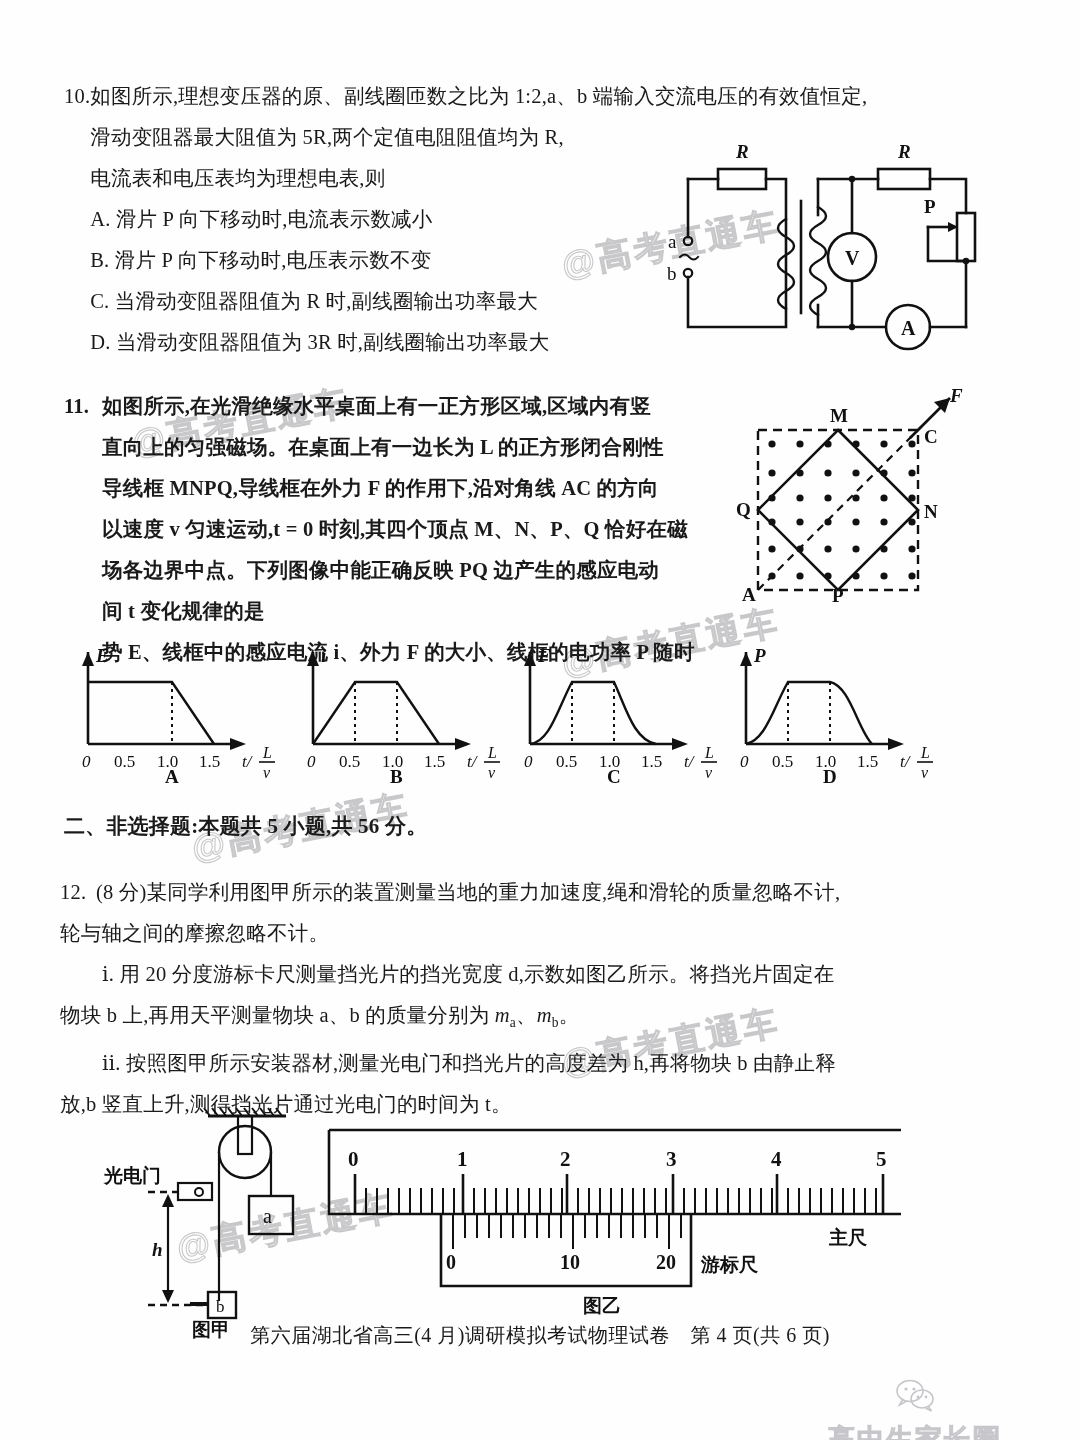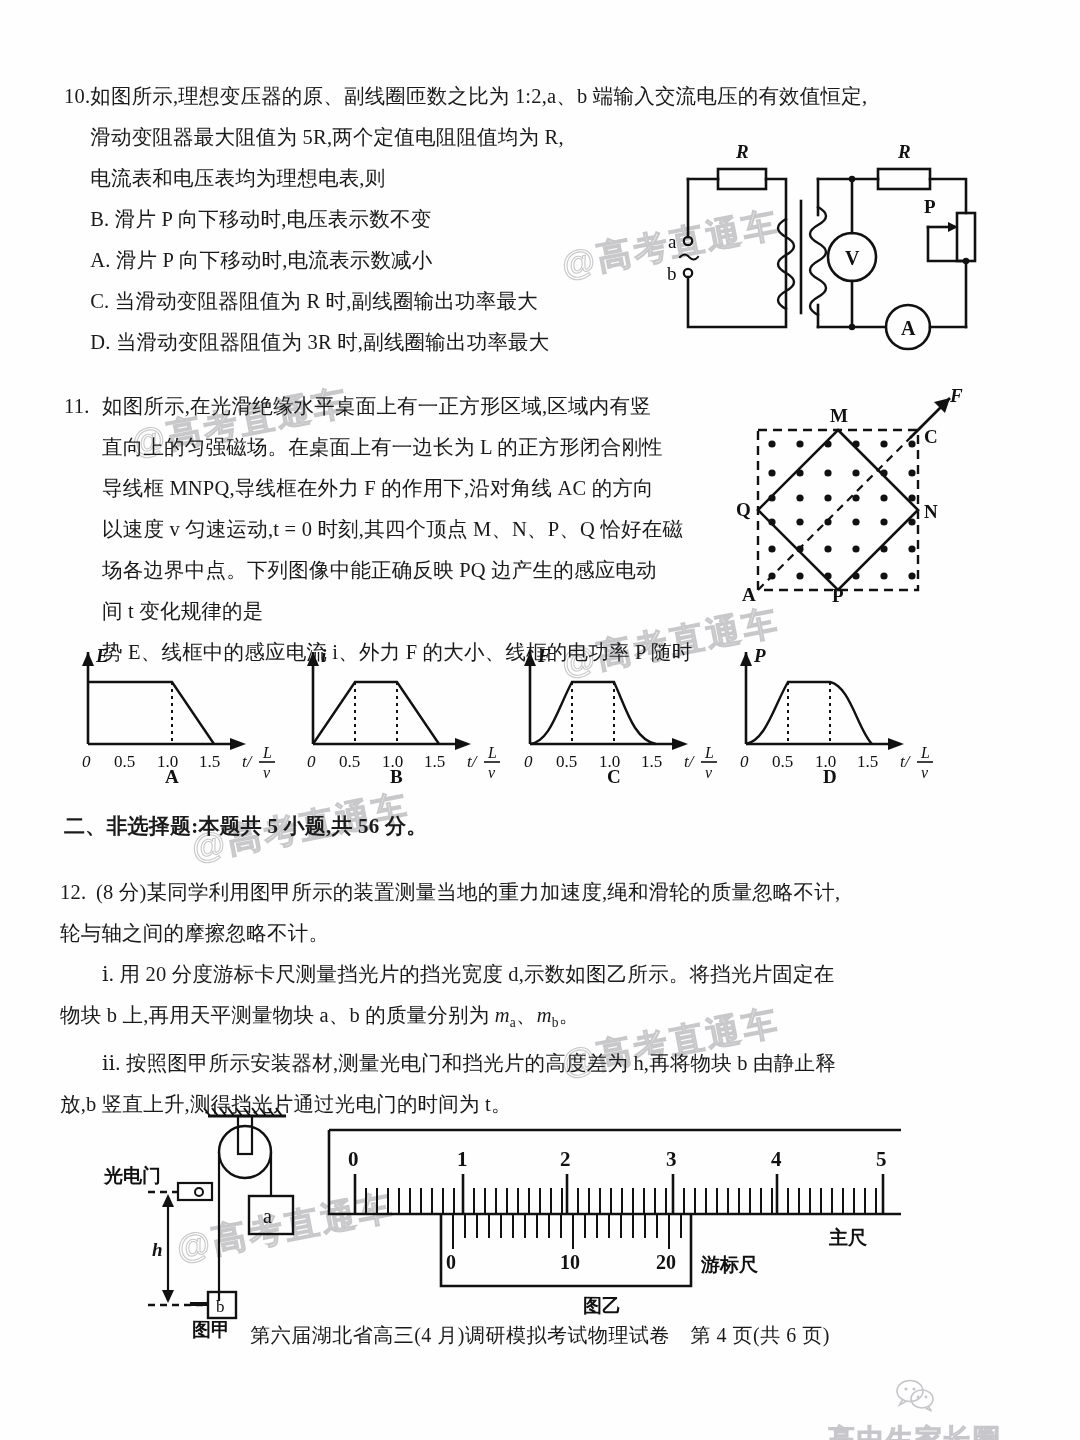--- a/index.html
+++ b/index.html
@@ -76,22 +76,22 @@
   <div class="wm" style="left:560px;top:1020px;">@高考直通车</div>
   <div class="wm" style="left:175px;top:1205px;">@高考直通车</div>
 
   <div class="qblock" style="left:64px;top:76px;width:620px;">
     <div style="display:flex;">
       <div class="line" style="width:38px;">10.</div>
       <div>
         <div class="line">如图所示,理想变压器的原、副线圈匝数之比为 1:2,a、b 端输入交流电压的有效值恒定,</div>
         <div class="line">滑动变阻器最大阻值为 5R,两个定值电阻阻值均为 R,</div>
         <div class="line">电流表和电压表均为理想电表,则</div>
+        <div class="line">A. 滑片 P 向下移动时,电流表示数减小</div>
         <div class="line">B. 滑片 P 向下移动时,电压表示数不变</div>
-        <div class="line">A. 滑片 P 向下移动时,电流表示数减小</div>
         <div class="line">C. 当滑动变阻器阻值为 R 时,副线圈输出功率最大</div>
         <div class="line">D. 当滑动变阻器阻值为 3R 时,副线圈输出功率最大</div>
       </div>
     </div>
   </div>
 
   <div style="position:absolute;left:666px;top:145px;">
     <svg width="372" height="215" viewBox="0 0 372 215">
       <g fill="none" stroke="#111" stroke-width="2.6" stroke-linecap="square">
 
@@ -141,21 +141,21 @@
         <text x="2" y="103" font-size="19">a</text>
         <text x="1" y="135" font-size="19">b</text>
         <text x="179" y="120" font-size="20" font-weight="700">V</text>
         <text x="235" y="190" font-size="20" font-weight="700">A</text>
         <text x="258" y="68" font-size="19" font-weight="700">P</text>
       </g>
     </svg>
   </div>
 
   <div class="qblock" style="left:64px;top:386px;width:680px;">
-    <div style="display:flex;">
+    <div style="display:flex;font-weight:bold;">
       <div class="line" style="width:38px;">11.</div>
       <div>
         <div class="line">如图所示,在光滑绝缘水平桌面上有一正方形区域,区域内有竖</div>
         <div class="line">直向上的匀强磁场。在桌面上有一边长为 L 的正方形闭合刚性</div>
         <div class="line">导线框 MNPQ,导线框在外力 F 的作用下,沿对角线 AC 的方向</div>
         <div class="line">以速度 v 匀速运动,t = 0 时刻,其四个顶点 M、N、P、Q 恰好在磁</div>
         <div class="line">场各边界中点。下列图像中能正确反映 PQ 边产生的感应电动</div>
         <div class="line">间 t 变化规律的是</div>
         <div class="line">势 E、线框中的感应电流 i、外力 F 的大小、线框的电功率 P 随时</div>
       </div>

